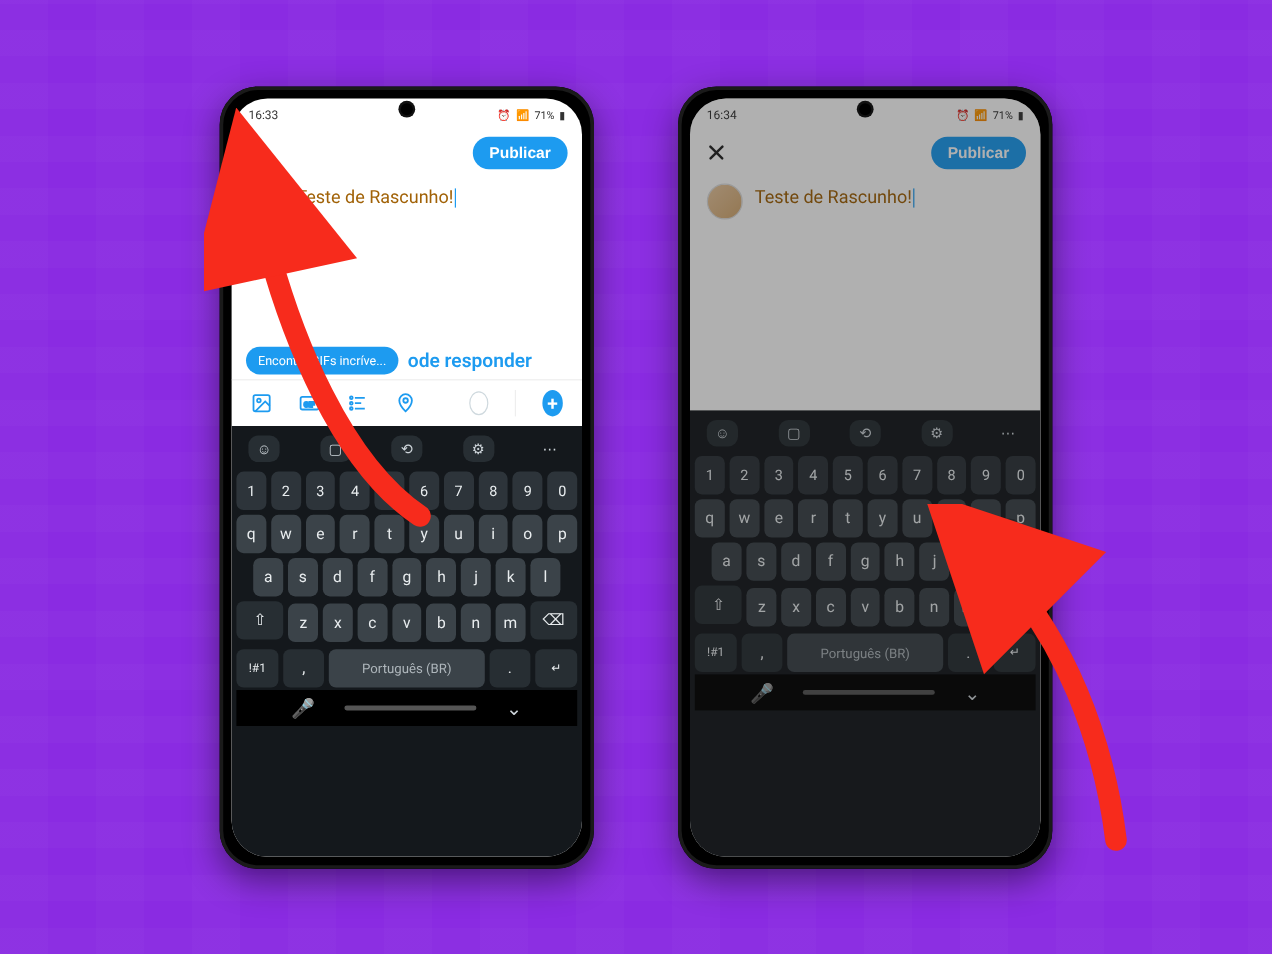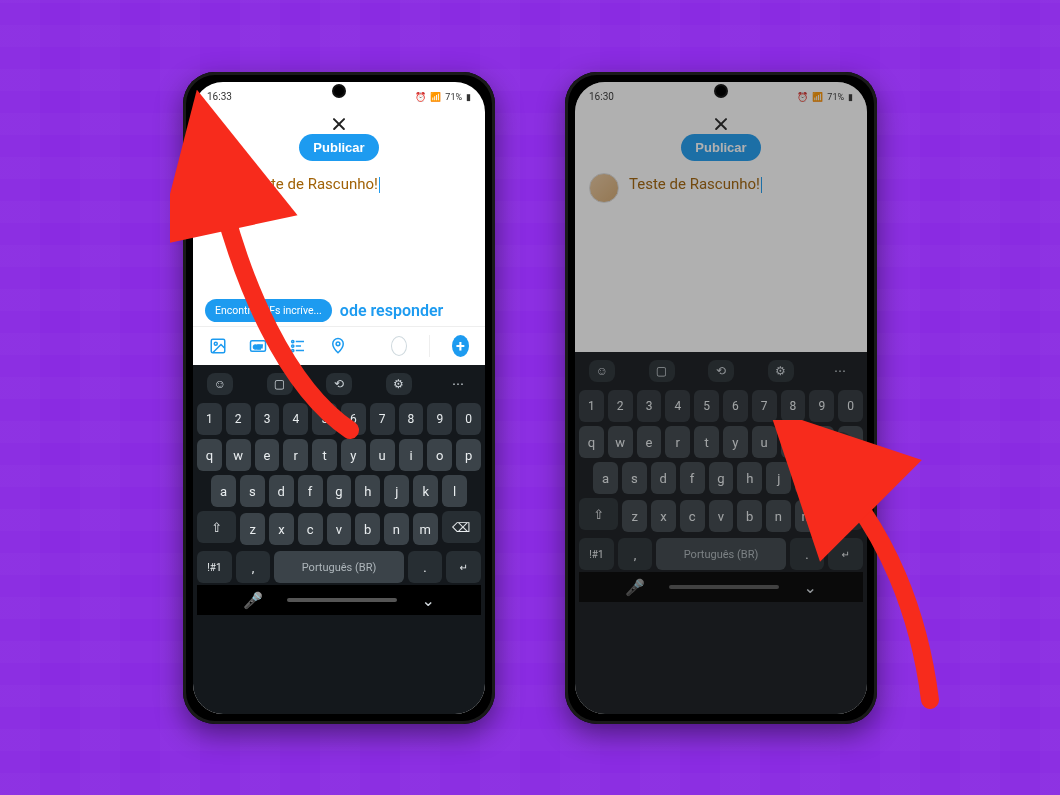--- a/index.html
+++ b/index.html
@@ -73,21 +73,20 @@
     padding:4px 14px 0;
     font-size:10px;
     color:var(--status-gray);
     box-sizing:border-box;
   }
   .status .right{display:flex;gap:4px;align-items:center;font-size:9px;}
   
   .header{
     display:flex;justify-content:space-between;align-items:center;
     padding:6px 12px 10px;
-    flex-direction:column;
   }
   .x-icon{
     width:20px;height:20px;position:relative;
   }
   .x-icon::before,.x-icon::after{
     content:"";position:absolute;left:50%;top:50%;
     width:16px;height:1.8px;background:#222;border-radius:2px;
   }
   .x-icon::before{transform:translate(-50%,-50%) rotate(45deg);}
   .x-icon::after{transform:translate(-50%,-50%) rotate(-45deg);}
@@ -361,21 +360,21 @@
       </div>
     </div>
   </div>
 
   <div class="phone">
     <div class="notch"></div>
     <div class="screen">
       <div class="dim"></div>
 
       <div class="status">
-        <span>16:30</span>
+        <span>16:34</span>
         <div class="right">
           <span>⏰</span>
           <span>📶</span>
           <span>71%</span>
           <span>▮</span>
         </div>
       </div>
       <div class="header">
         <div class="x-icon"></div>
         <button class="publish">Publicar</button>

